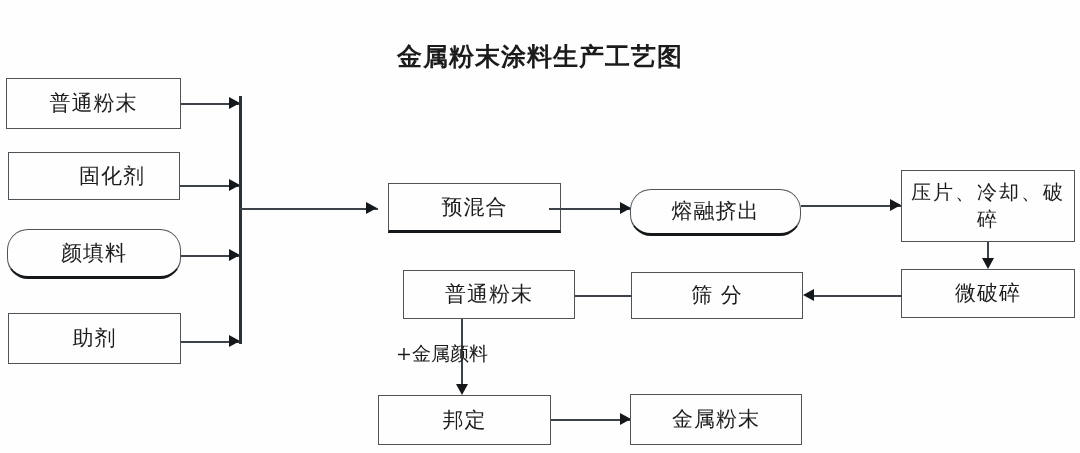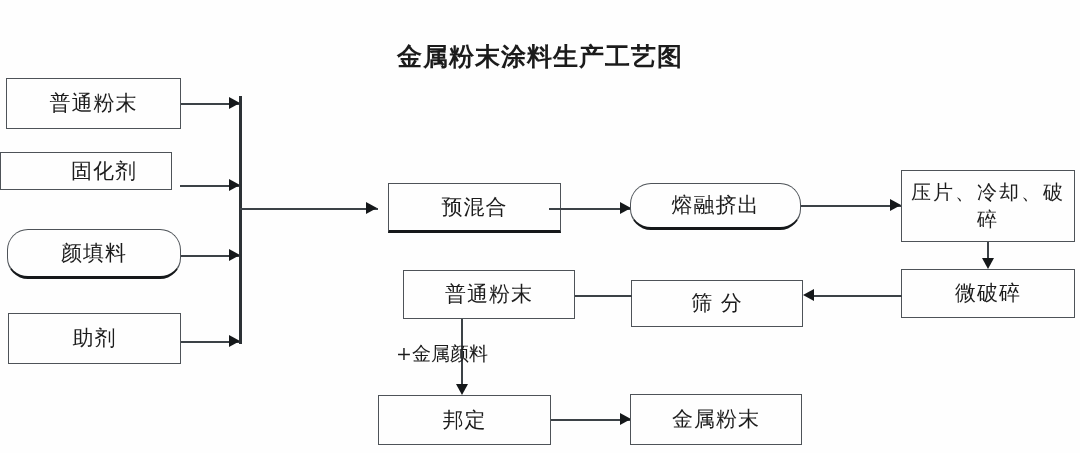--- a/index.html
+++ b/index.html
@@ -87,21 +87,21 @@
 <body>
 
 <div id="canvas">
 
   <div id="title">金属粉末涂料生产工艺图</div>
 
   <div class="node" style="left:6px; top:78px; width:175px; height:51px;">
     <span>普通粉末</span>
   </div>
 
-  <div class="node" style="left:0; top:152px; width:172px; height:38px;padding-left:36px;">
+  <div class="node" style="left:8px; top:152px; width:172px; height:48px;padding-left:36px;">
     <span>固化剂</span>
   </div>
 
   <div class="node heavy-bottom" style="left:7px; top:229px; width:174px; height:50px;border-radius:21px;">
     <span>颜填料</span>
   </div>
 
   <div class="node" style="left:8px; top:313px; width:173px; height:51px;">
     <span>助剂</span>
   </div>
@@ -123,42 +123,42 @@
   <div class="seg h" style="left:240px; top:208px; width:138px;"></div>
   <div class="arrow right" style="left:366px; top:202px;"></div>
 
   <div class="node heavy-bottom" style="left:376px; top:183px; width:173px; height:50px;margin-left:12px;">
     <span>预混合</span>
   </div>
 
   <div class="seg h" style="left:549px; top:208px; width:82px;"></div>
   <div class="arrow right" style="left:620px; top:202px;"></div>
 
-  <div class="node heavy-bottom" style="left:630px; top:183px; width:171px; height:47px;border-radius:21px;">
+  <div class="node heavy-bottom" style="left:630px; top:189px; width:171px; height:47px;border-radius:21px;">
     <span>熔融挤出</span>
   </div>
 
   <div class="seg h" style="left:801px; top:205px; width:101px;"></div>
   <div class="arrow right" style="left:890px; top:199px;"></div>
 
   <div class="node two-line" style="left:901px; top:170px; width:174px; height:72px;">
     <span>压片、冷却、破碎</span>
   </div>
 
   <div class="seg v" style="left:987px; top:242px; height:22px;"></div>
   <div class="arrow down" style="left:982px; top:258px;"></div>
 
   <div class="node" style="left:901px; top:269px; width:174px; height:49px;">
     <span>微破碎</span>
   </div>
 
   <div class="seg h" style="left:812px; top:295px; width:90px;"></div>
   <div class="arrow left" style="left:803px; top:289px;"></div>
 
-  <div class="node" style="left:631px; top:280px; width:172px; height:47px;">
+  <div class="node" style="left:631px; top:272px; width:172px; height:47px;">
     <span>筛 分</span>
   </div>
 
   <div class="seg h" style="left:559px; top:295px; width:73px;"></div>
   <div class="arrow left" style="left:550px; top:289px;"></div>
 
   <div class="node" style="left:378px; top:270px; width:172px; height:49px;margin-left:25px;">
     <span>普通粉末</span>
   </div>
 

